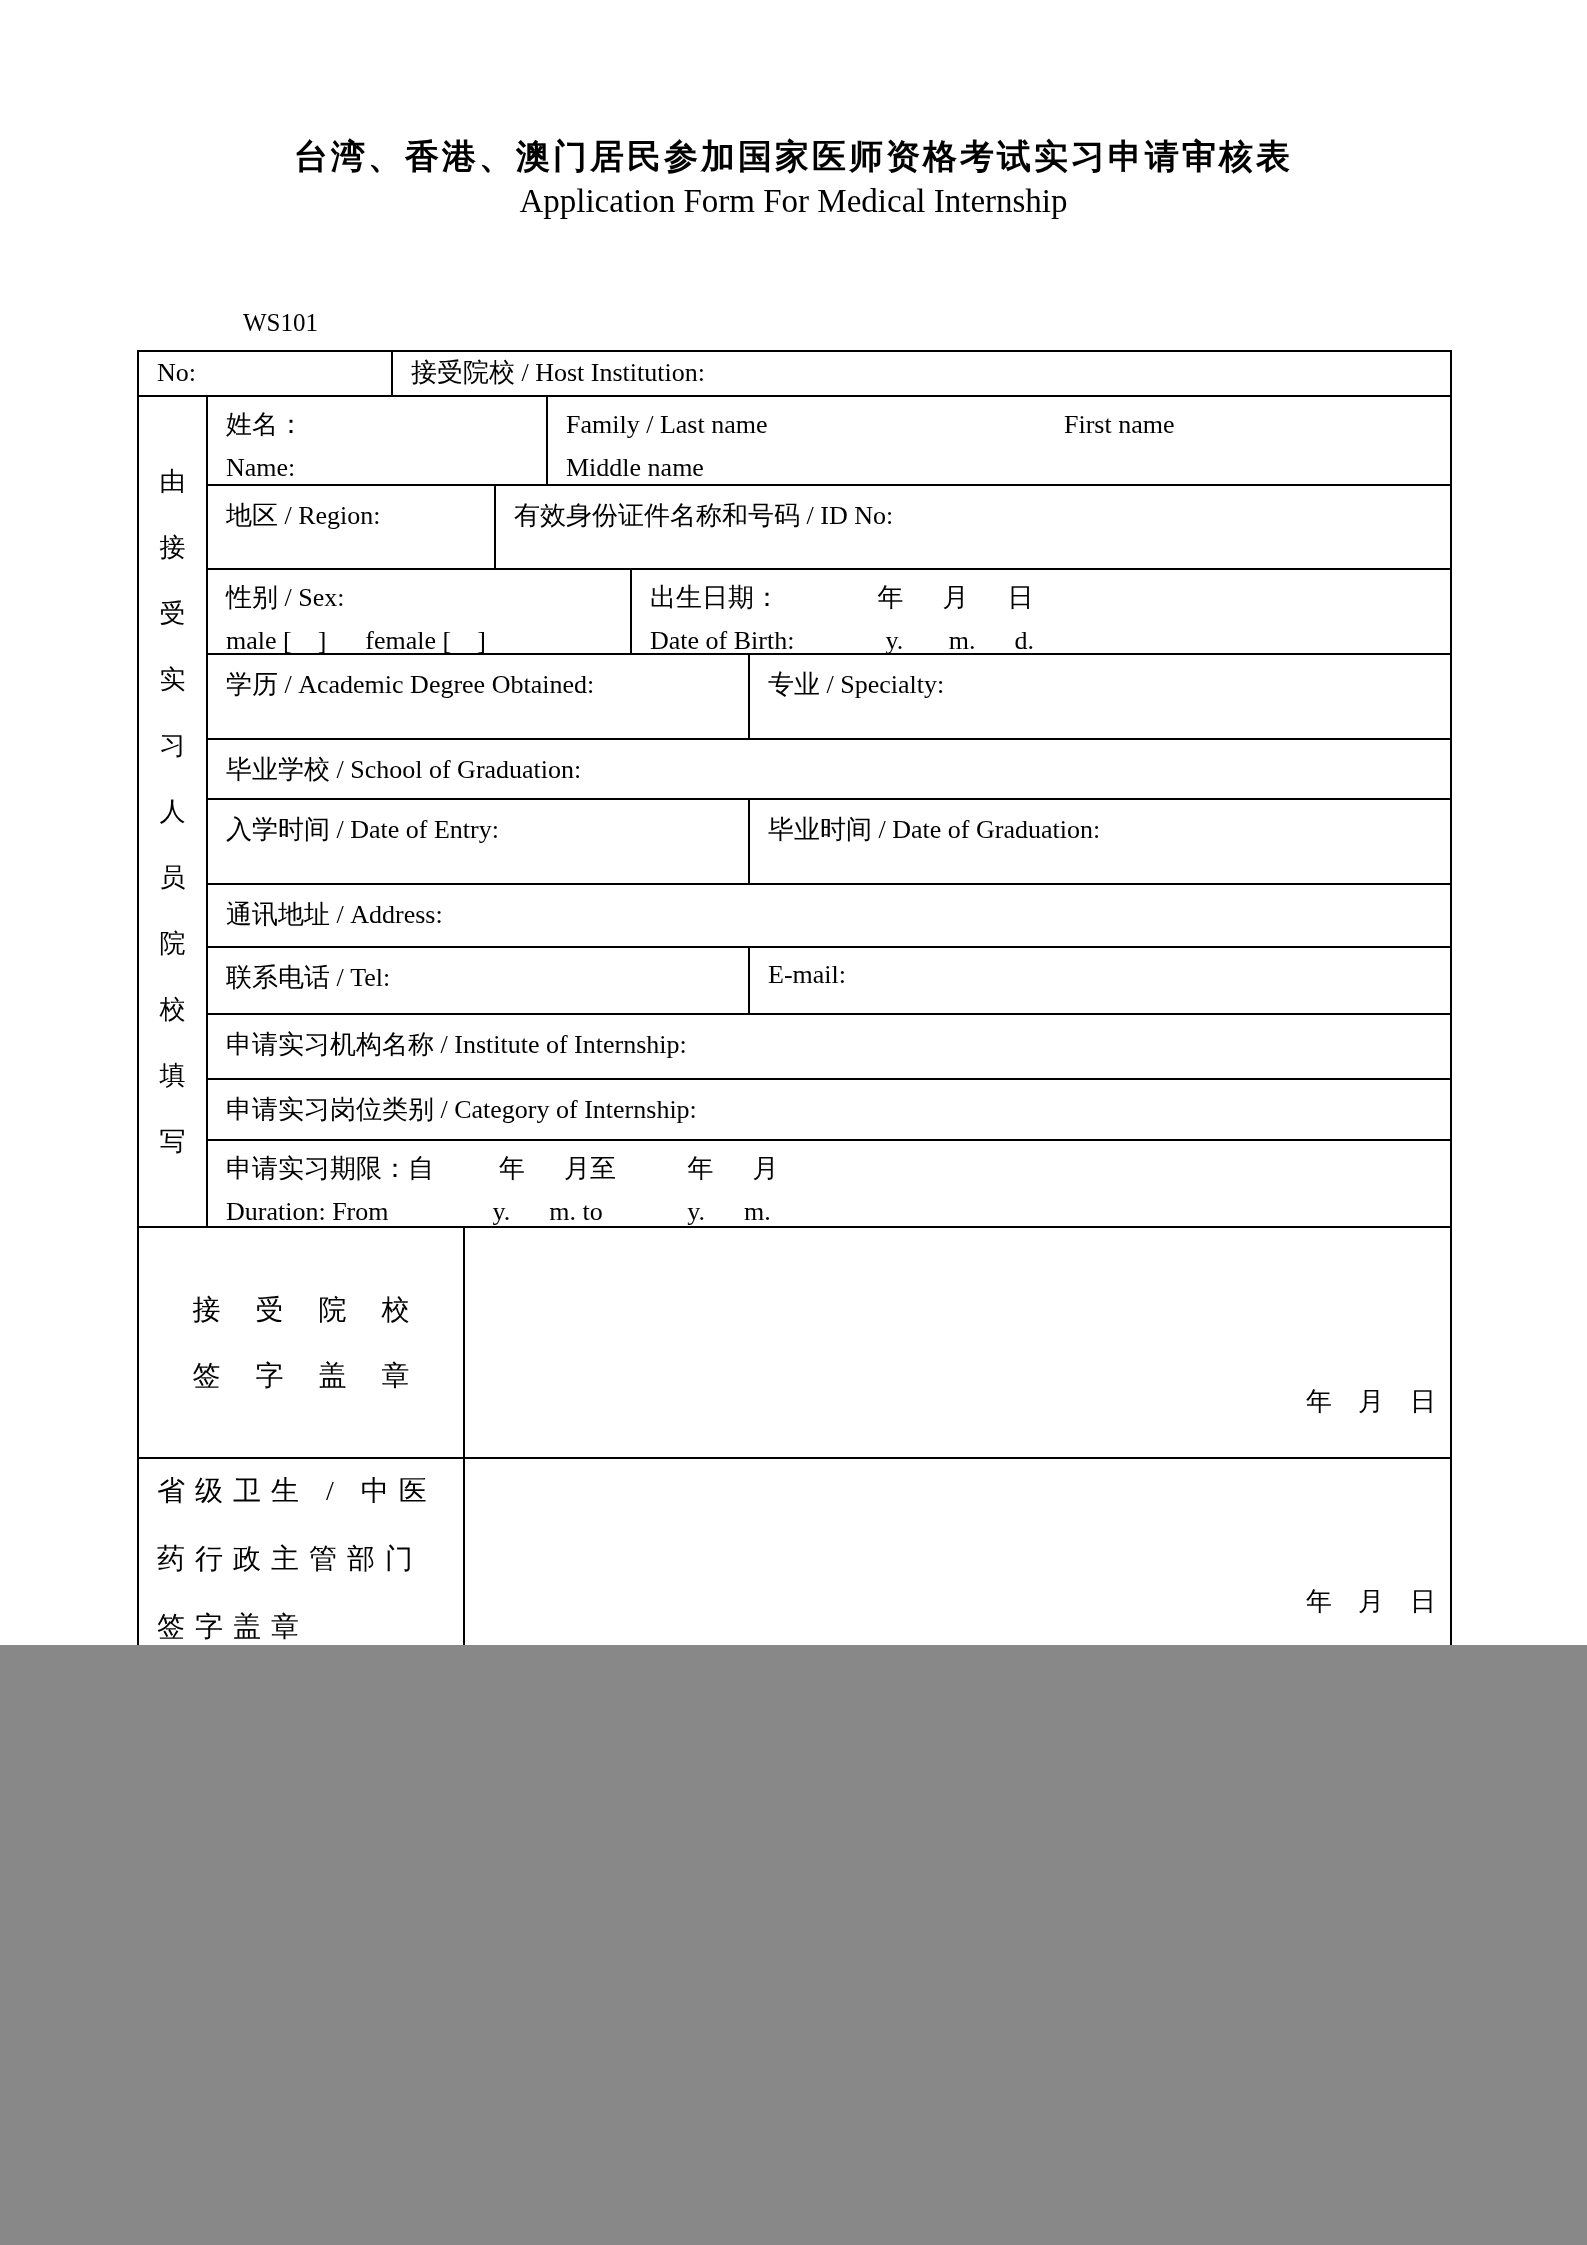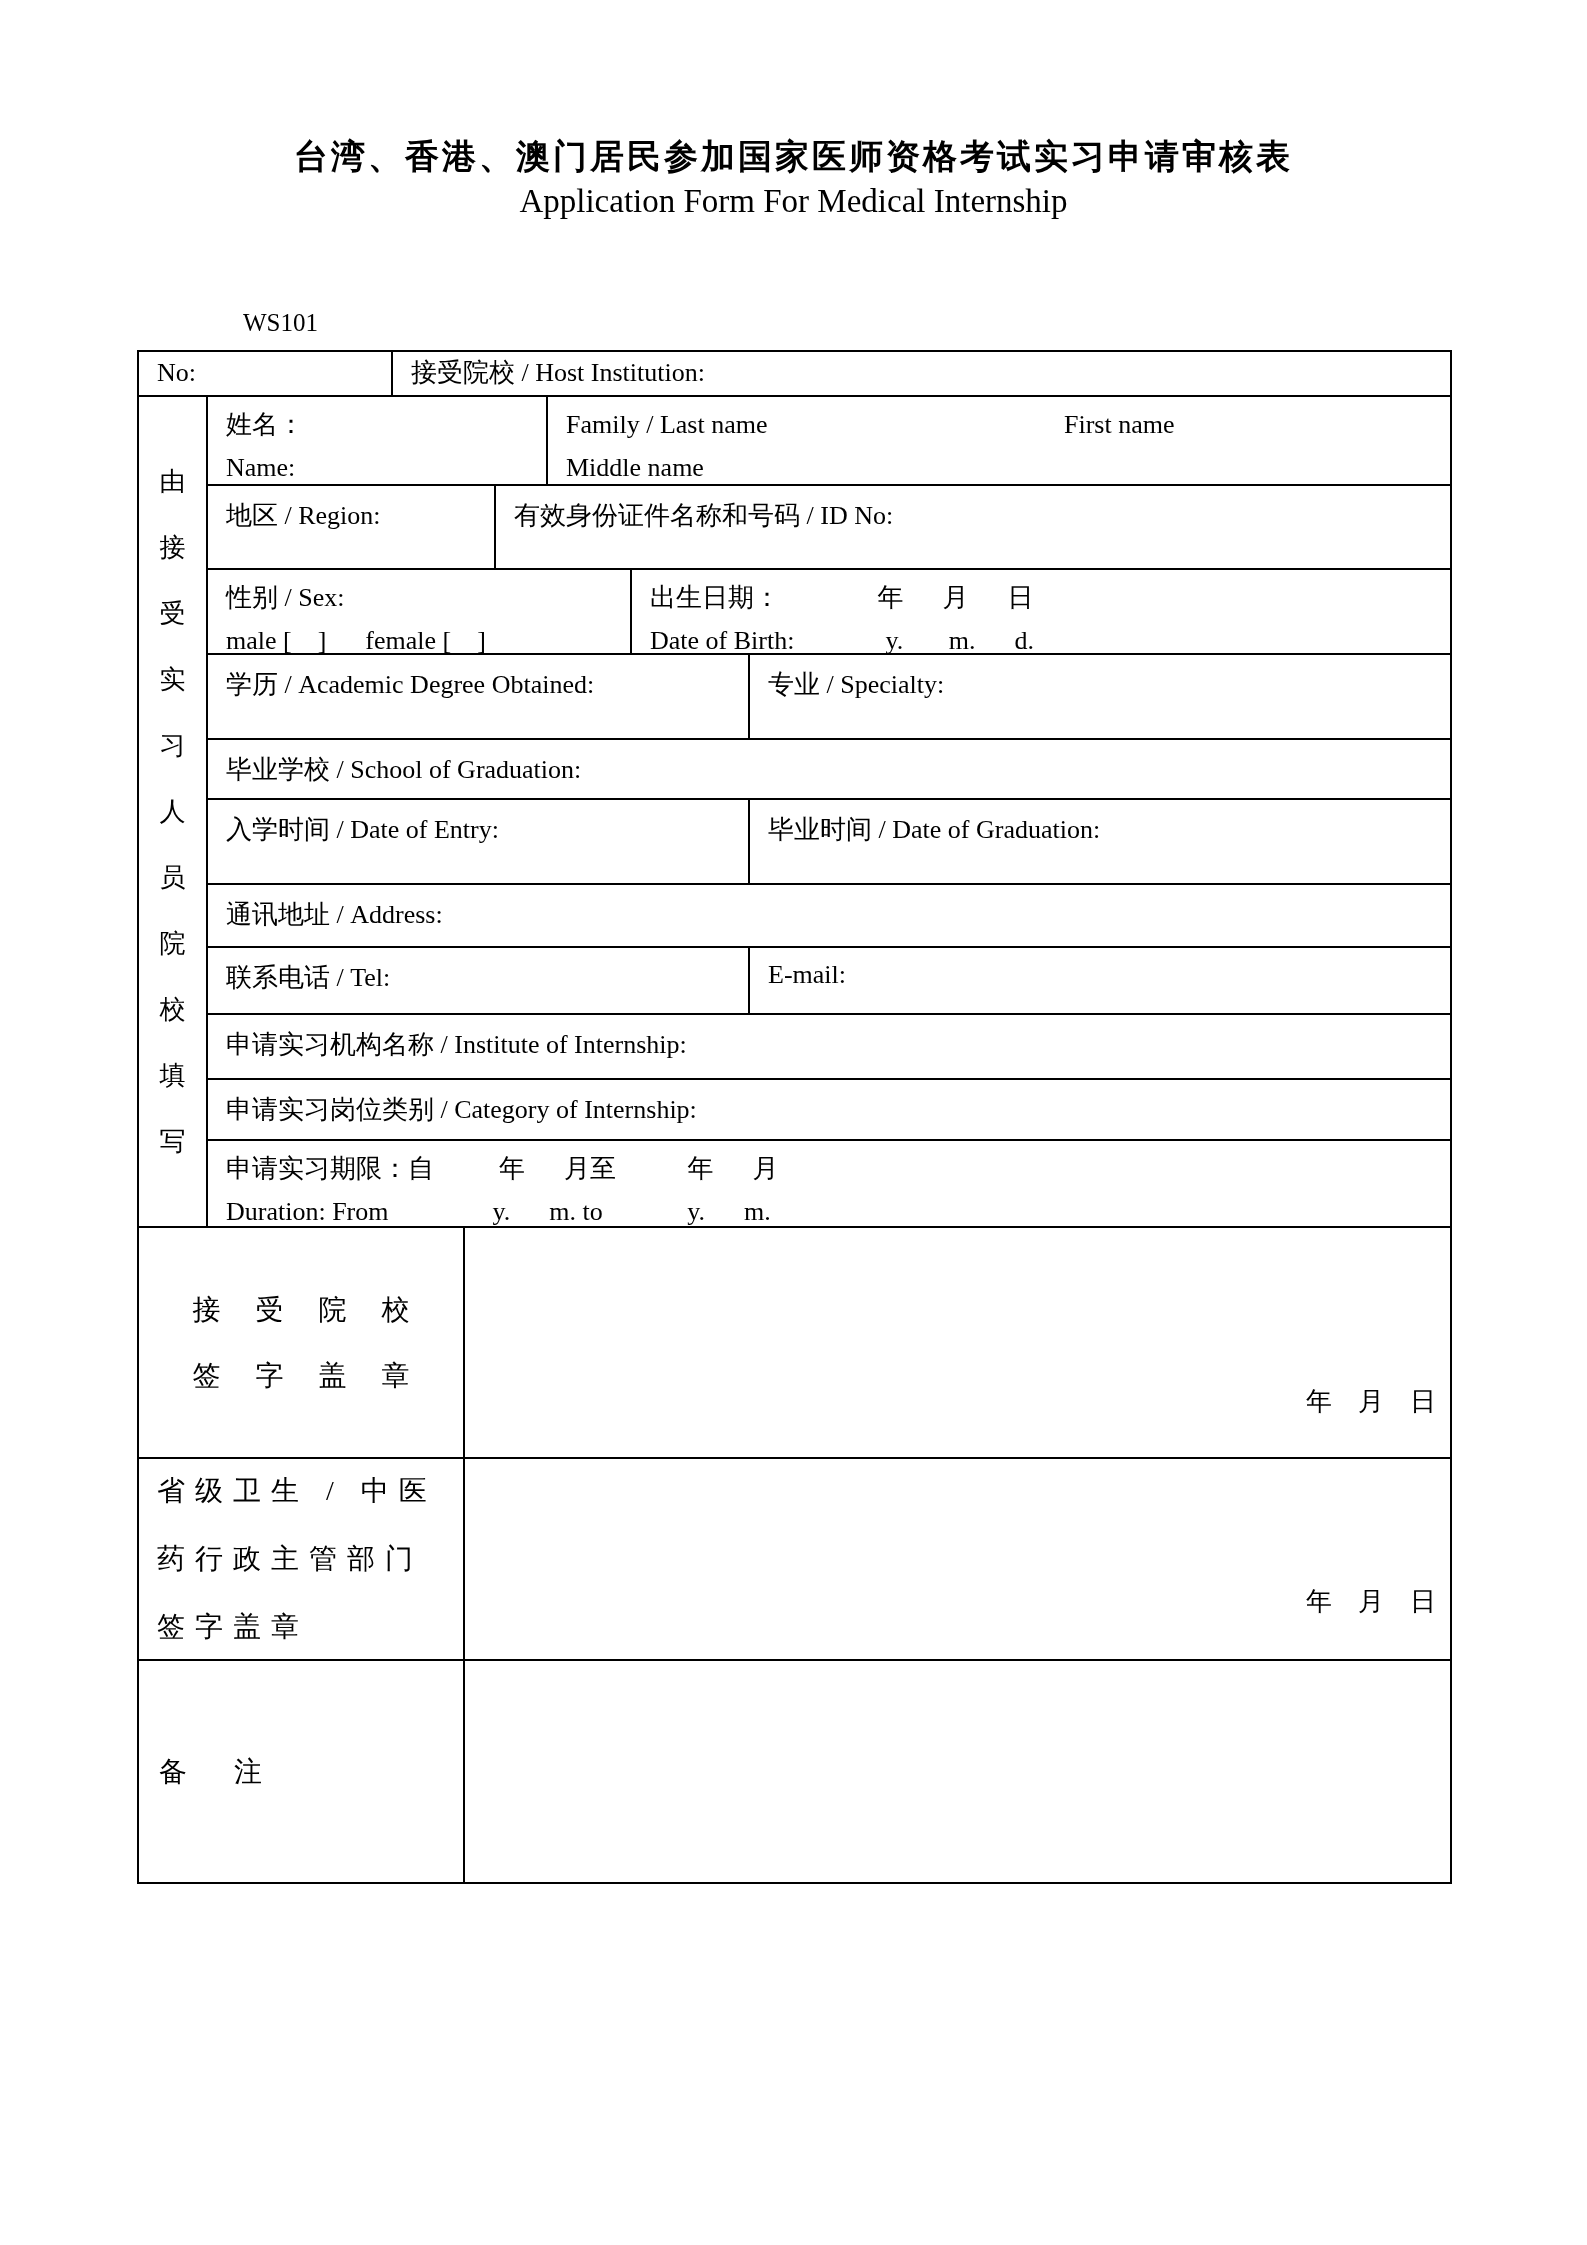--- a/index.html
+++ b/index.html
@@ -1,18 +1,18 @@
 <!DOCTYPE html>
 <html><head>
 <meta charset="utf-8">
 <style>
   html,body { margin:0; padding:0; background:#888; }
   .page {
     position:relative;
-    width:1587px; height:2245px;
+    width:1587px; height:1645px;
     background:#ffffff;
     font-family:"Liberation Serif","DejaVu Serif",serif;
     color:#000;
     overflow:hidden;
   }
   .abs { position:absolute; }
   .title-cn {
     top:134px; left:0; width:100%;
     text-align:center; font-size:34px; font-weight:bold; letter-spacing:3px;
   }

